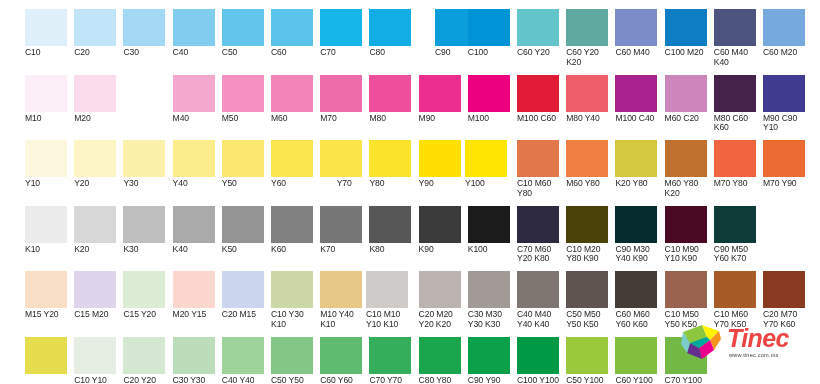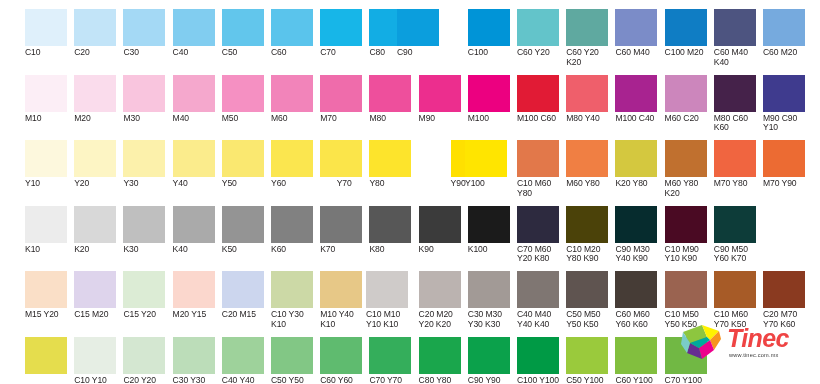--- a/index.html
+++ b/index.html
@@ -129,21 +129,21 @@
             <div class="swatch-label">C60</div>
           </div>
           <div class="swatch-cell" style="left: 295.2px; width: 49.2px; height: 65.5px;">
             <div class="swatch-chip" style="width: 42px; height: 37px; background: rgb(23, 182, 232);"></div>
             <div class="swatch-label">C70</div>
           </div>
           <div class="swatch-cell" style="left: 344.4px; width: 49.2px; height: 65.5px;">
             <div class="swatch-chip" style="width: 42px; height: 37px; background: rgb(18, 173, 228);"></div>
             <div class="swatch-label">C80</div>
           </div>
-          <div class="swatch-cell" style="left: 372px; width: 49.2px; height: 65.5px;">
+          <div class="swatch-cell" style="left: 410px; width: 49.2px; height: 65.5px;">
             <div class="swatch-chip" style="width: 42px; height: 37px; background: rgb(11, 158, 221);"></div>
             <div class="swatch-label">C90</div>
           </div>
           <div class="swatch-cell" style="left: 442.8px; width: 49.2px; height: 65.5px;">
             <div class="swatch-chip" style="width: 42px; height: 37px; background: rgb(0, 148, 215);"></div>
             <div class="swatch-label">C100</div>
           </div>
           <div class="swatch-cell" style="left: 492px; width: 49.2px; height: 65.5px;">
             <div class="swatch-chip" style="width: 42px; height: 37px; background: rgb(99, 196, 202);"></div>
             <div class="swatch-label">C60 Y20</div>
@@ -175,24 +175,20 @@
       <div class="grid-row" style="height: 65.5px;">
         <div class="row-offset" style="left: 25px; width: 787.2px; height: 65.5px;">
           <div class="swatch-cell" style="left: 0px; width: 32px; height: 65.5px;">
             <div class="swatch-chip" style="width: 42px; height: 37px; background: rgb(252, 238, 246);"></div>
             <div class="swatch-label">M10</div>
           </div>
           <div class="swatch-cell" style="left: 49.2px; width: 49.2px; height: 65.5px;">
             <div class="swatch-chip" style="width: 42px; height: 37px; background: rgb(250, 220, 236);"></div>
             <div class="swatch-label">M20</div>
           </div>
-          <div class="swatch-cell" style="left: 98.4px; width: 49.2px; height: 65.5px;">
-            <div class="swatch-chip" style="width: 42px; height: 37px; background: rgb(249, 197, 222);"></div>
-            <div class="swatch-label">M30</div>
-          </div>
           <div class="swatch-cell" style="left: 147.6px; width: 49.2px; height: 65.5px;">
             <div class="swatch-chip" style="width: 42px; height: 37px; background: rgb(245, 168, 205);"></div>
             <div class="swatch-label">M40</div>
           </div>
           <div class="swatch-cell" style="left: 196.8px; width: 52px; height: 65.5px;">
             <div class="swatch-chip" style="width: 42px; height: 37px; background: rgb(245, 144, 194);"></div>
             <div class="swatch-label">M50</div>
           </div>
           <div class="swatch-cell" style="left: 246px; width: 49.2px; height: 65.5px;">
             <div class="swatch-chip" style="width: 42px; height: 37px; background: rgb(242, 132, 186);"></div>
@@ -269,21 +265,21 @@
             <div class="swatch-label">Y60</div>
           </div>
           <div class="swatch-cell" style="left: 295.2px; width: 49.2px; height: 65.5px; text-align: center;">
             <div class="swatch-chip" style="width: 42px; height: 37px; background: rgb(251, 229, 74);"></div>
             <div class="swatch-label">Y70</div>
           </div>
           <div class="swatch-cell" style="left: 344.4px; width: 49.2px; height: 65.5px;">
             <div class="swatch-chip" style="width: 42px; height: 37px; background: rgb(253, 228, 44);"></div>
             <div class="swatch-label">Y80</div>
           </div>
-          <div class="swatch-cell" style="left: 393.6px; width: 49.2px; height: 65.5px; margin-left: 32px;">
+          <div class="swatch-cell" style="left: 393.6px; width: 49.2px; height: 65.5px;">
             <div class="swatch-chip" style="width: 42px; height: 37px; background: rgb(255, 224, 0);"></div>
             <div class="swatch-label">Y90</div>
           </div>
           <div class="swatch-cell" style="left: 440px; width: 44px; height: 65.5px;">
             <div class="swatch-chip" style="width: 42px; height: 37px; background: rgb(255, 229, 0);"></div>
             <div class="swatch-label">Y100</div>
           </div>
           <div class="swatch-cell" style="left: 492px; width: 49.2px; height: 65.5px;">
             <div class="swatch-chip" style="width: 42px; height: 37px; background: rgb(226, 120, 74);"></div>
             <div class="swatch-label">C10 M60

